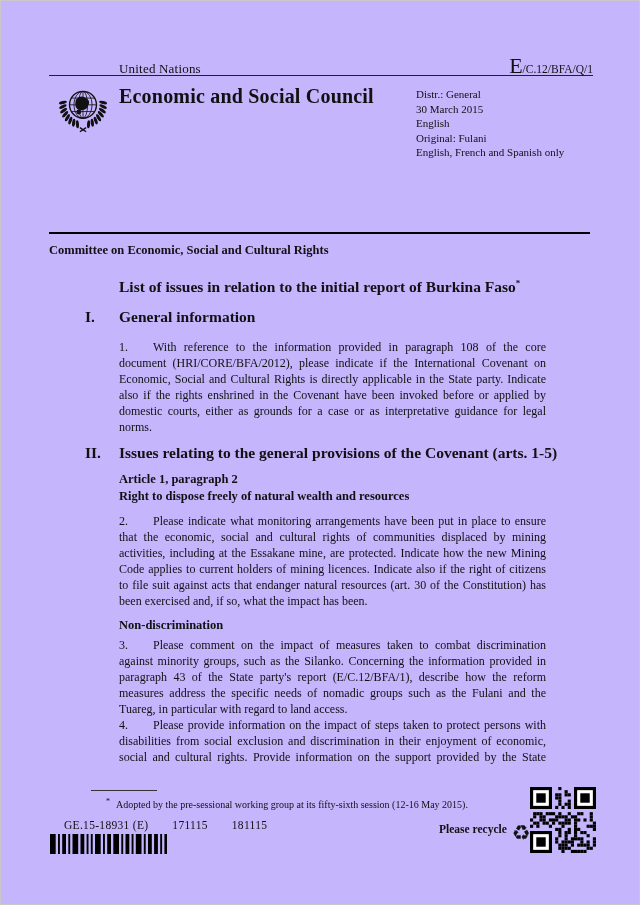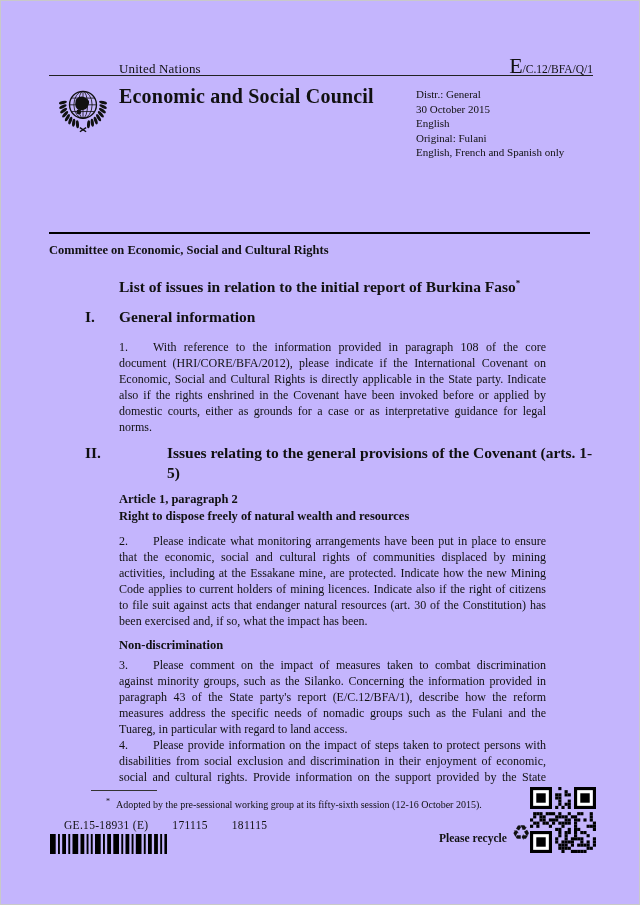--- a/index.html
+++ b/index.html
@@ -20,38 +20,38 @@
   .rule-thick { position:absolute; top:231px; left:48px; right:49px; height:2px; background:#000; }
   .committee { position:absolute; top:242px; left:48px; font-size:12.5px; font-weight:bold; }
 
   
   .content { position:absolute; top:272px; left:48px; width:546px; }
   .doc-title { font-size:15.5px; font-weight:bold; margin:0 0 10px 70px; line-height:20px; }
   .doc-title sup { font-size:9px; }
   .sec { display:flex; margin-left:36px; font-size:15.5px; font-weight:bold; line-height:20px; }
   .sec .numeral { width:34px; flex:none; }
   .sec1 { margin-bottom:12px; }
-  .sec2 { margin-bottom:8px;gap:48px; }
+  .sec2 { margin-bottom:8px; }
   .sec2 .sec-text { max-width:452px; }
   .subhead { margin-left:70px; font-size:12.5px; font-weight:bold; line-height:17px; }
   .subhead { margin-bottom:8px; }
   .subhead.tight { margin-bottom:3px; }
   .para { margin:0 49px 8px 70px; font-size:12px; line-height:16px; text-align:justify; }
   .para.nogap { margin-bottom:0; }
   .para.cont { text-align-last:justify; }
   .pnum { display:inline-block; width:34px; }
 
   
   .fn-rule { position:absolute; top:789px; left:90px; width:66px; height:1px; background:#333; }
   .footnote { position:absolute; top:794px; left:105px; width:450px; font-size:10px; line-height:13px; }
   .footnote sup { font-size:8px; margin-right:6px; }
   .ge-line { position:absolute; top:818px; left:63px; font-size:11.5px; letter-spacing:.3px; }
   .ge-line .gap { display:inline-block; width:24px; }
   .barcode { position:absolute; top:833px; left:48px; }
-  .recycle { position:absolute; top:822px; left:438px; display:flex; align-items:flex-end; gap:5px; }
+  .recycle { position:absolute; top:822px; left:438px; display:flex; align-items:flex-start; gap:5px; }
   .recycle-label { font-size:11.5px; font-weight:bold; }
   .recycle-icon { font-size:21px; line-height:21px; }
   .qr { position:absolute; top:786px; left:529px; }
 </style>
 </head>
 <body>
 
 <div class="page">
 
   <div class="hdr-row1">
@@ -88,21 +88,21 @@
       <ellipse cx="45.21747806074907" cy="32.15469547432487" rx="1.5" ry="3.9" fill="#111" transform="rotate(-42 45.21747806074907 32.15469547432487)"></ellipse>
       <ellipse cx="46.69698482992976" cy="28.53829922172649" rx="1.5" ry="3.9" fill="#111" transform="rotate(-53.5 46.69698482992976 28.53829922172649)"></ellipse>
       <ellipse cx="47.42579661278904" cy="24.699536983579335" rx="1.5" ry="3.9" fill="#111" transform="rotate(-65 47.42579661278904 24.699536983579335)"></ellipse>
       <ellipse cx="47.37465118569345" cy="20.792537331525818" rx="1.5" ry="3.9" fill="#111" transform="rotate(-76.5 47.37465118569345 20.792537331525818)"></ellipse>
       <path d="M25 45 l6 4 M31 45 l-6 4" stroke="#111" stroke-width="1.4" fill="none"></path>
     </svg>
   <div class="council-title">Economic and Social Council</div>
 
   <div class="distr">
     <div>Distr.: General</div>
-    <div>30 October 2015</div>
+    <div>30 March 2015</div>
     <div>English</div>
     <div>Original: Fulani</div>
     <div>English, French and Spanish only</div>
   </div>
 
   <div class="rule-thick"></div>
   <div class="committee">Committee on Economic, Social and Cultural Rights</div>
 
   <div class="content">
     <h2 class="doc-title"><span>List of issues in relation to the initial report of Burkina Faso</span><sup>*</sup></h2>
@@ -129,21 +129,21 @@
     <div class="subhead tight">
       <div>Non-discrimination</div>
     </div>
 
     <p class="para nogap"><span class="pnum">3.</span><span>Please comment on the impact of measures taken to combat discrimination against minority groups, such as the Silanko. Concerning the information provided in paragraph 43 of the State party's report (E/C.12/BFA/1), describe how the reform measures address the specific needs of nomadic groups such as the Fulani and the Tuareg, in particular with regard to land access.</span></p>
 
     <p class="para cont"><span class="pnum">4.</span><span>Please provide information on the impact of steps taken to protect persons with disabilities from social exclusion and discrimination in their enjoyment of economic, social and cultural rights. Provide information on the support provided by the State</span></p>
   </div>
 
   <div class="fn-rule"></div>
-  <div class="footnote"><sup>*</sup><span>Adopted by the pre-sessional working group at its fifty-sixth session (12-16 October 2015).</span></div>
+  <div class="footnote"><sup>*</sup><span>Adopted by the pre-sessional working group at its fifty-sixth session (12-16 May 2015).</span></div>
 
   <div class="ge-line"><span>GE.15-18931 (E)</span><span class="gap"></span><span>171115</span><span class="gap"></span><span>181115</span></div>
 
   <svg class="barcode" width="118" height="21" viewBox="0 0 118 21">
       <rect x="1" y="0" width="5.699999999999999" height="20" fill="#000"></rect>
       <rect x="9" y="0" width="1.9" height="20" fill="#000"></rect>
       <rect x="13.2" y="0" width="3.8" height="20" fill="#000"></rect>
       <rect x="19.299999999999997" y="0" width="1.9" height="20" fill="#000"></rect>
       <rect x="23.499999999999996" y="0" width="5.699999999999999" height="20" fill="#000"></rect>
       <rect x="31.499999999999996" y="0" width="3.8" height="20" fill="#000"></rect>

